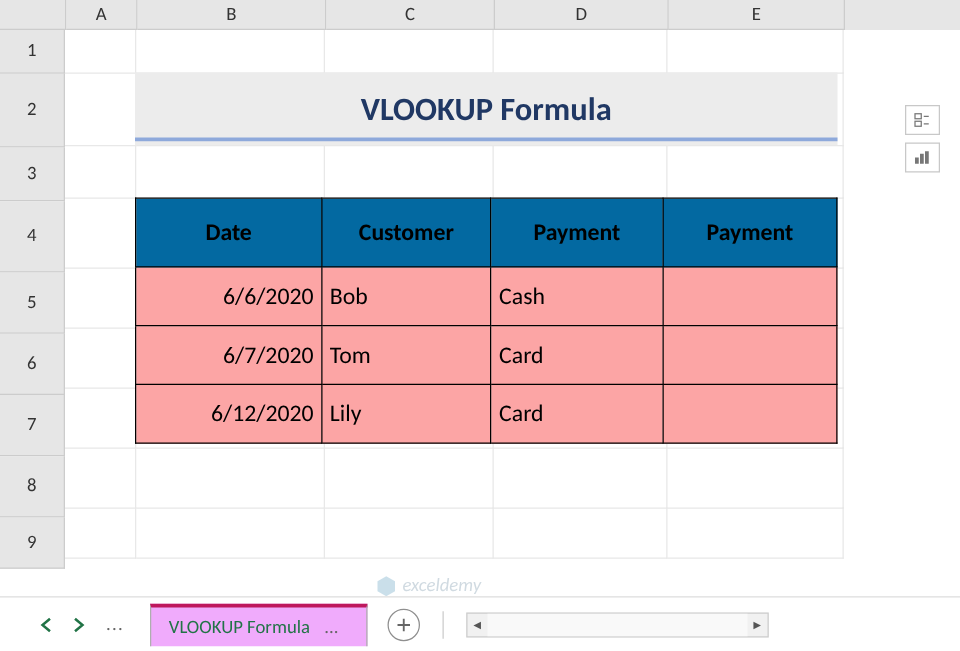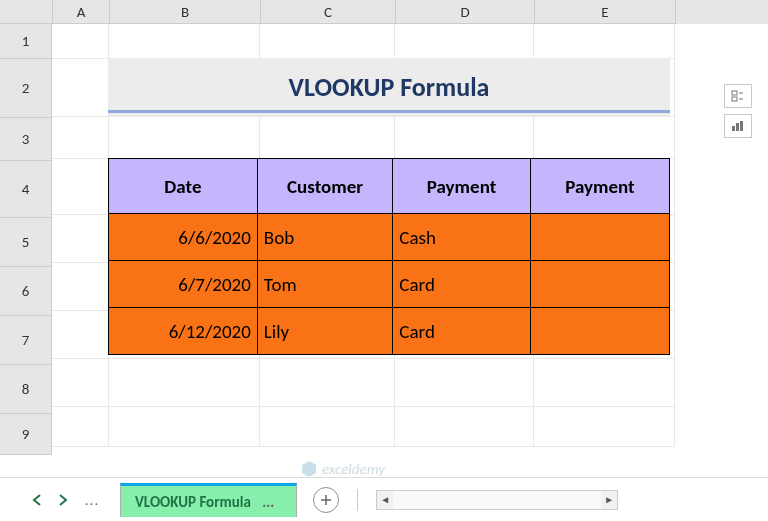--- a/index.html
+++ b/index.html
@@ -101,27 +101,27 @@
     width: 562px;
     border-collapse: collapse;
   }
   .data-table th, .data-table td {
     border: 1.5px solid #000;
     font-size: 19px;
     padding: 0 6px;
   }
   .data-table th {
     height: 54px;
-    background: #c4b5fd;
+    background: #0369a1;
     font-weight: bold;
     text-align: center;
   }
   .data-table td {
     height: 46px;
-    background: #f97316;
+    background: #fca5a5;
   }
   .th-B, .td-B { width: 148px; }
   .th-C, .td-C { width: 133px; }
   .th-D, .td-D { width: 137px; }
   .th-E, .td-E { width: 139px; }
   .td-B { text-align: right; }
   .td-C, .td-D { text-align: left; }
   .td-E { }
   
   .float-btns {
@@ -171,29 +171,29 @@
     display: flex; align-items: center; justify-content: center;
     color: #217346;
     font-size: 14px;
     cursor: pointer;
   }
   .nav-dots {
     width: 28px; text-align: center;
     color: #666; font-size: 15px; letter-spacing: 1px;
   }
   .tab {
-    background: #86efac;
+    background: #f0abfc;
     border: 1px solid #aeaeae;
     border-bottom: none;
     padding: 7px 14px 6px 14px;
     font-size: 15px;
     color: #217346;
-    font-weight: 700;
+    font-weight: 400;
     margin-left: 14px;
-    border-top: 3px solid #0ea5e9;
+    border-top: 3px solid #be185d;
   }
   .tab-dots {
     padding: 0 8px; color: #666;
   }
   .add-sheet {
     width: 24px; height: 24px;
     border: 1.5px solid #8f8f8f;
     border-radius: 50%;
     display: flex; align-items: center; justify-content: center;
     color: #666; font-size: 15px;

